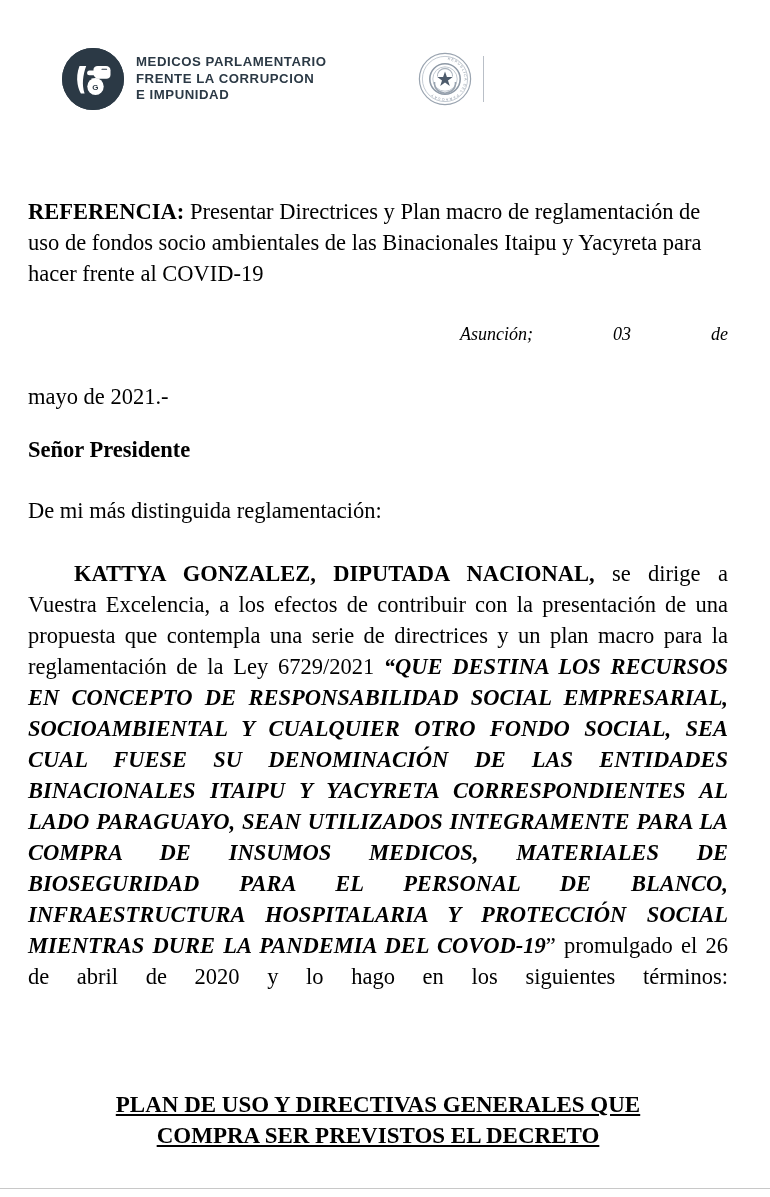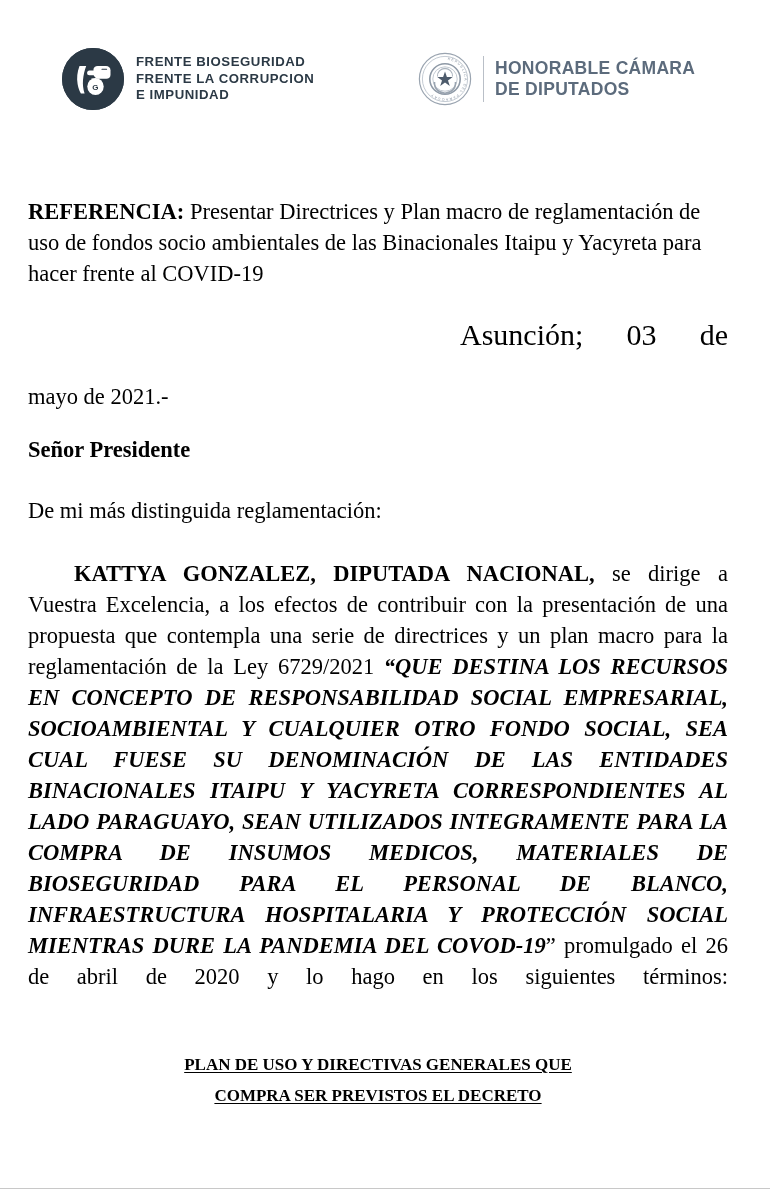--- a/index.html
+++ b/index.html
@@ -104,43 +104,45 @@
   .b { font-weight: bold; }
   .bi { font-weight: bold; font-style: italic; }
 
   .gap-ref    { height: 30px; }
   .gap-date   { height: 22px; }
   .gap-senor  { height: 30px; }
   .gap-cons   { height: 32px; }
   .gap-head   { height: 26px; }
 
   .date-line {
-    font-size: 30px;
+    font-size: 18px;
     line-height: 31px;
     text-align: justify;
+    font-style: italic;
   }
   .date-line::after {
     content: "";
     display: inline-block;
     width: 100%;
   }
   .date-line .spacer {
     display: inline-block;
     width: 432px;
   }
 
   .indent { display: inline-block; width: 46px; }
 
   .final-heading {
     text-align: center;
-    font-size: 17px;
+    font-size: 23px;
     line-height: 31px;
     font-weight: bold;
     text-decoration: underline;
     text-underline-offset: 2px;
+    margin-top: 40px;
   }
   .final-heading div { white-space: nowrap; }
 
   .page-rule {
     position: absolute;
     left: 0;
     top: 1188px;
     width: 770px;
     height: 1px;
     background: #c8c8c8;
@@ -161,21 +163,21 @@
         <ellipse cx="33.5" cy="38.5" rx="8.2" ry="8.6" fill="#ffffff"></ellipse>
         <path d="M29.2 30.6 L37.8 30.6 L35.6 33.4 L31.4 33.4 Z" fill="#ffffff"></path>
         <text x="33.4" y="42.2" font-family="Liberation Sans, sans-serif" font-size="8" font-weight="bold" fill="#2b3945" text-anchor="middle">G</text>
 
         <path d="M31.5 21.5 C31.5 19.4 33.4 18.0 35.6 18.0 L44.0 18.0 C46.6 18.0 48.5 19.8 48.5 22.2 L48.5 27.0 C48.5 29.2 46.7 30.8 44.4 30.8 L37.0 30.8 C33.9 30.8 31.5 28.6 31.5 25.8 Z" fill="#ffffff"></path>
         <path d="M27.4 22.6 L33.2 22.6 L33.2 27.2 L27.4 27.2 C26.0 27.2 25.1 26.2 25.1 24.9 C25.1 23.6 26.0 22.6 27.4 22.6 Z" fill="#ffffff"></path>
         <path d="M40.0 21.2 L44.6 21.2" stroke="#2b3945" stroke-width="1.1" stroke-linecap="round"></path>
       </svg>
     </div>
     <div class="fp-words">
-      <div>FRENTE BIOSEGURIDAD</div>
+      <div>MEDICOS PARLAMENTARIO</div>
       <div>FRENTE LA CORRUPCION</div>
       <div>E IMPUNIDAD</div>
     </div>
   </div>
 
   <div class="logo-hcd">
     <div class="hcd-seal">
       <svg width="54" height="54" viewBox="0 0 54 54" aria-hidden="true">
         <circle cx="27" cy="27" r="25.6" fill="none" stroke="#9aa4b0" stroke-width="1.2"></circle>
         <circle cx="27" cy="27" r="22.6" fill="none" stroke="#b4bcc6" stroke-width="0.8"></circle>
@@ -187,24 +189,20 @@
 
         <path d="M27 19.6 L28.9 25.1 L34.7 25.1 L30.0 28.5 L31.8 34.0 L27 30.6 L22.2 34.0 L24.0 28.5 L19.3 25.1 L25.1 25.1 Z" fill="#4d5b6b"></path>
 
         <path id="sealArc" d="M27 7.6 A19.4 19.4 0 1 1 26.9 7.6" fill="none"></path>
         <text font-family="Liberation Sans, sans-serif" font-size="3.6" fill="#8e99a6" letter-spacing="1.1">
           <textPath href="#sealArc" startOffset="2%">REPUBLICA DEL PARAGUAY</textPath>
         </text>
       </svg>
     </div>
     <div class="hcd-sep"></div>
-    <div class="hcd-words">
-      <div>HONORABLE CÁMARA</div>
-      <div>DE DIPUTADOS</div>
-    </div>
   </div>
 
 </div>
 
 <div class="doc">
 
   <p class="p"><span class="b">REFERENCIA:</span><span> Presentar Directrices y Plan macro de reglamentación de uso de fondos socio ambientales de las Binacionales Itaipu y Yacyreta  para hacer frente al COVID-19</span></p>
 
   <div class="gap-ref"></div>
 

